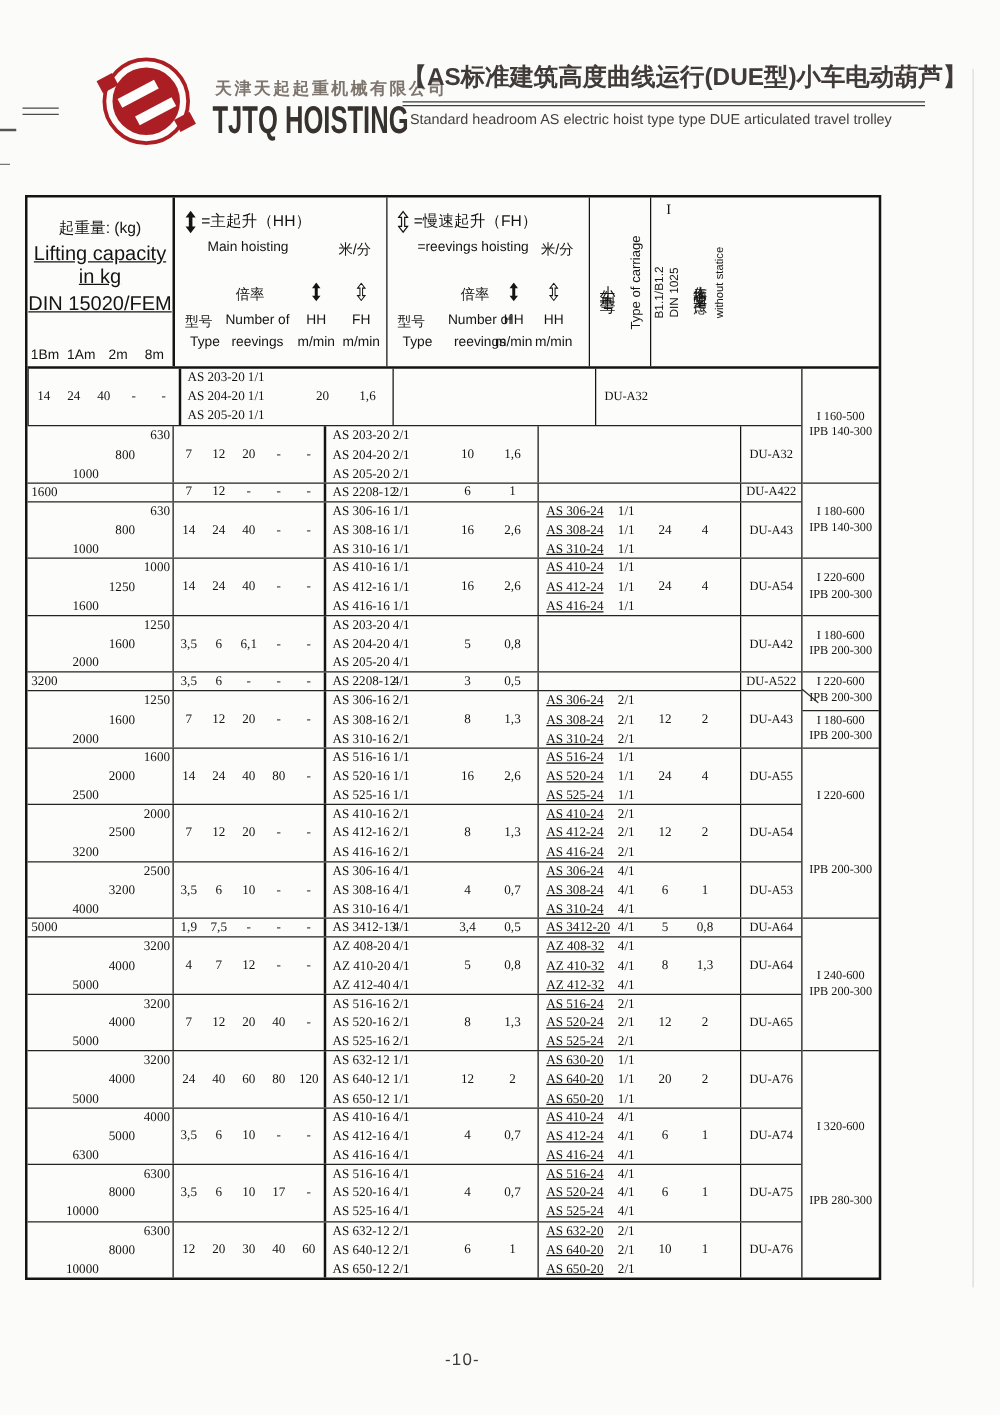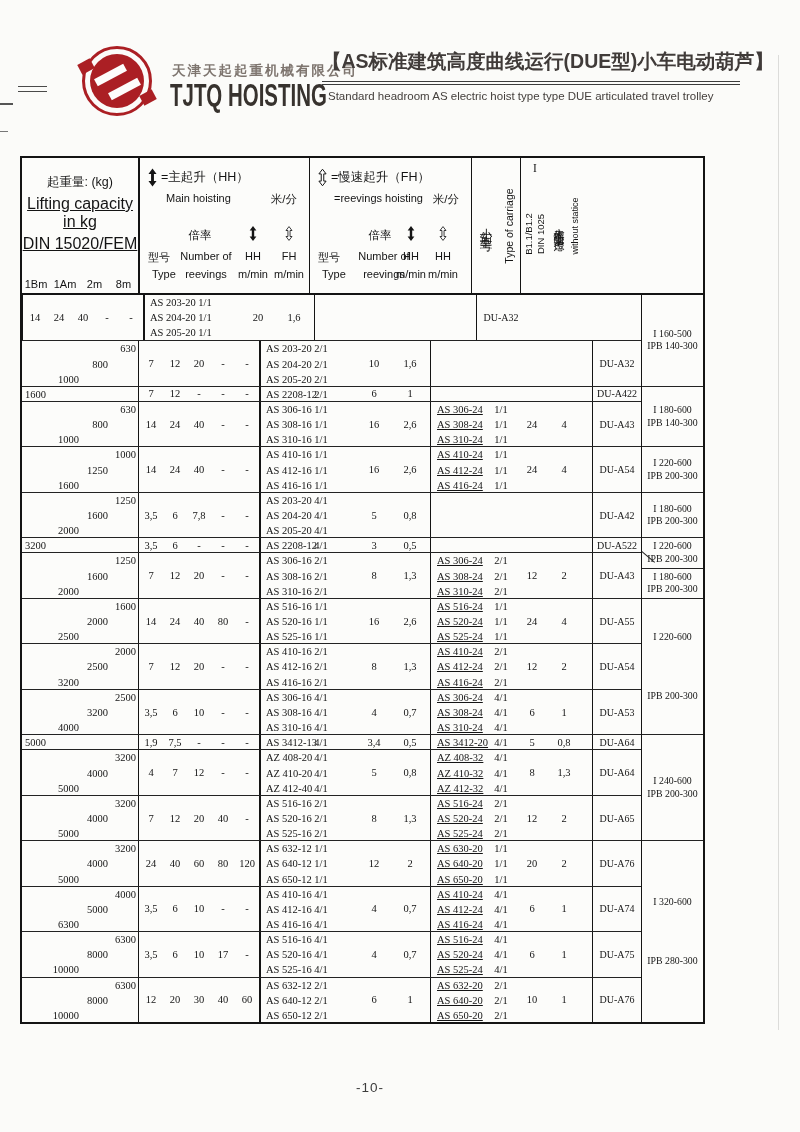--- a/index.html
+++ b/index.html
@@ -392,21 +392,21 @@
   </div>
           <div class="group" style="height: 45.438px;">
     <div class="col cap">
               <div class="capv c3" style="top: 0px;">1250</div>
               <div class="capv c2" style="top: 15.146px;">1600</div>
               <div class="capv c1" style="top: 30.292px;">2000</div>
             </div>
     <div class="col hts">
               <div class="hv">3,5</div>
               <div class="hv">6</div>
-              <div class="hv">7,8</div>
+              <div class="hv">6,1</div>
               <div class="hv">-</div>
               <div class="hv">-</div>
             </div>
     <div class="col main">
               <div class="tv" style="top: 0px;">AS 203-20</div>
               <div class="rv" style="top: 0px;">4/1</div>
               <div class="tv" style="top: 15.146px;">AS 204-20</div>
               <div class="rv" style="top: 15.146px;">4/1</div>
               <div class="tv" style="top: 30.292px;">AS 205-20</div>
               <div class="rv" style="top: 30.292px;">4/1</div>

